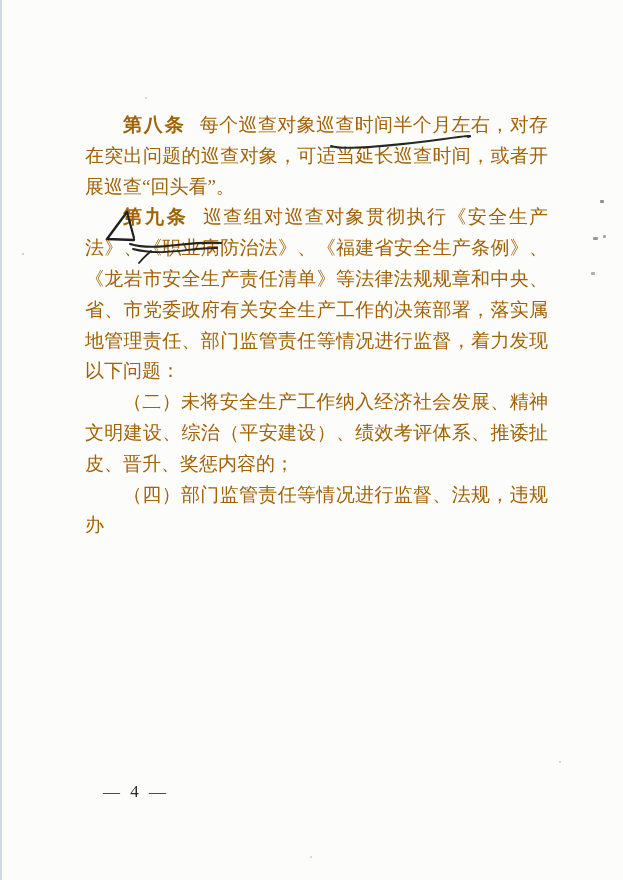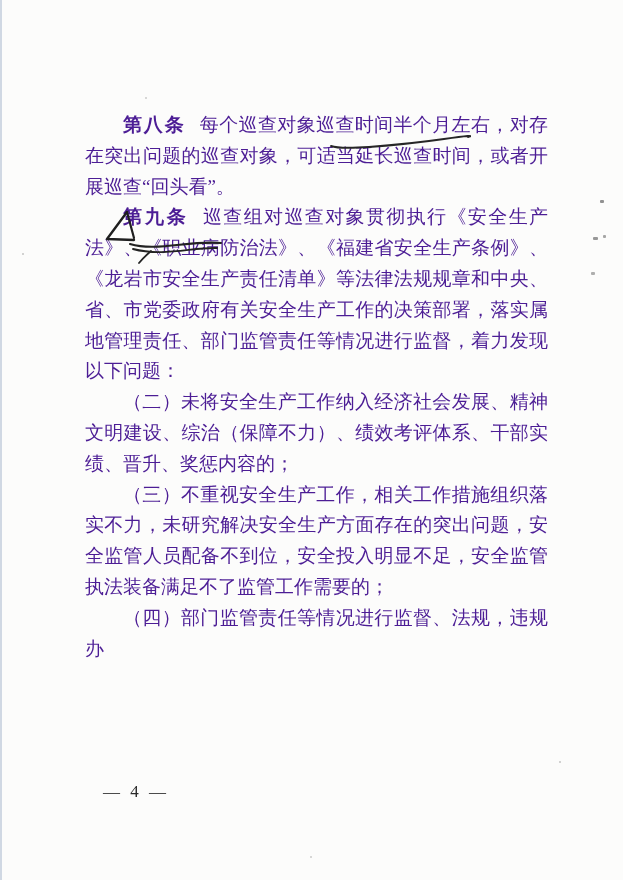--- a/index.html
+++ b/index.html
@@ -22,21 +22,21 @@
     background: #b9c4d6; opacity: .65;
   }
   .content {
     position: absolute;
     left: 85px; top: 110px;
     width: 463px;
     font-size: 19px;
     line-height: 30.8px;
     text-align: justify;
     text-justify: inter-character;
-    color: #4c1d95;
+    color: #a16207;
   }
   .para { margin: 0; text-indent: 2em; }
   .article-title {
     font-weight: 700;
     font-family: "Liberation Sans", "DejaVu Sans", sans-serif;
     letter-spacing: 1.5px;
     margin-right: 0.75em;
   }
   .anno { position: absolute; pointer-events: none; }
   .page-number {
@@ -55,23 +55,22 @@
 
   <div class="scan-edge"></div>
 
   <div class="content">
 
     <p class="para"><span class="article-title">第八条</span><span>每个巡查对象巡查</span><span>时间半个月左右</span><span>，对存在突出问题的巡查对象，可适当延长巡查时间，或者开展巡查“回头看”。</span></p>
 
     <p class="para"><span class="article-title">第九条</span><span>巡查组对巡查对象贯彻执行《安全生产法》、《职业病防治法》、《福建省安全生产条例》、《龙岩市安全生产责任清单》等法律法规规章和中央、省、市党委政府有关安全生产工作的决策部署，落实属地管理责任、部门监管责任等情况进行监督，着力发现以下问题：</span></p>
 
 
-    <p class="para">（二）未将安全生产工作纳入经济社会发展、精神文明建设、综治（保障不力）、绩效考评体系、干部实绩、晋升、奖惩内容的；</p>
+    <p class="para">（二）未将安全生产工作纳入经济社会发展、精神文明建设、综治（平安建设）、绩效考评体系、推诿扯皮、晋升、奖惩内容的；</p>
 
-    <p class="para">（三）不重视安全生产工作，相关工作措施组织落实不力，未研究解决安全生产方面存在的突出问题，安全监管人员配备不到位，安全投入明显不足，安全监管执法装备满足不了监管工作需要的；</p>
 
     <p class="para">（四）部门监管责任等情况进行监督、法规，违规办</p>
 
   </div>
 
   <svg class="anno" style="left:329px; top:134px;" width="142" height="16" viewBox="0 0 142 16">
     <path d="M2,12 Q10,15 40,13 Q80,10 115,5 T139,3" fill="none" stroke="#262626" stroke-width="1.9" stroke-linecap="round"></path>
   </svg>
 
   <svg class="anno" style="left:103px; top:209px;" width="38" height="38" viewBox="0 0 38 38">

